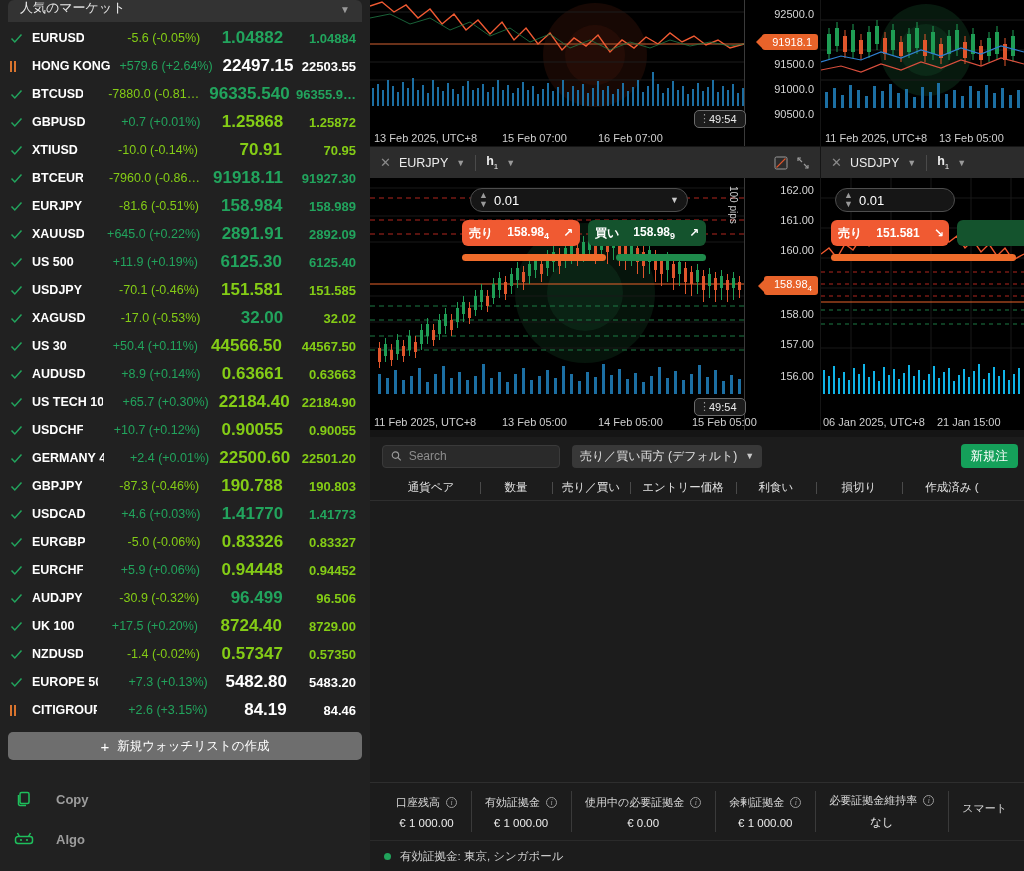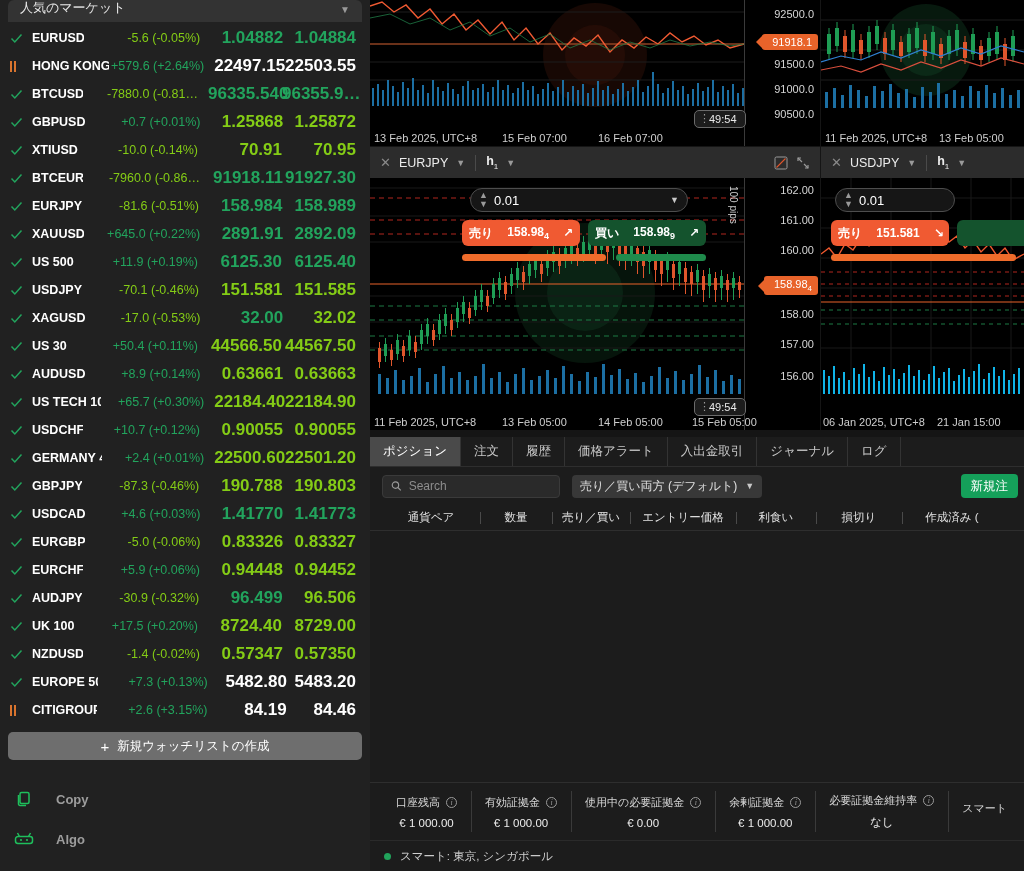--- a/index.html
+++ b/index.html
@@ -49,21 +49,21 @@
   .wl-status { width: 22px; flex: 0 0 22px; display: flex; align-items: center; justify-content: flex-start; }
   .ico-check { display:block; }
   .ico-pause { display: flex; gap: 2px; }
   .ico-pause i { display: block; width: 2px; height: 11px; background: #d9742e; }
   .wl-sym {
     flex: 1 1 auto; color: #ffffff; font-weight: 700; font-size: 12.5px;
     white-space: nowrap; overflow: hidden;
   }
   .wl-chg { width: 128px; text-align: right; font-size: 12.5px; padding-right: 10px; white-space: nowrap; overflow:hidden; }
   .wl-bid { width: 74px; text-align: right; font-size: 17px; font-weight: 700; white-space: nowrap; }
-  .wl-ask { width: 74px; text-align: right; font-size: 17px; font-weight: 700; white-space: nowrap; }
+  .wl-ask { width: 74px; text-align: right; font-size: 13px; font-weight: 700; white-space: nowrap; }
   .up { color: #22a45d; }
   .down { color: #84cc16; }
   .neutral { color: #ffffff; }
 
   .wl-newbtn {
     margin: 8px 8px 0 8px; height: 28px;
     background: #6e6e6e; border-radius: 5px;
     display: flex; align-items: center; justify-content: center;
     gap: 8px; color: #ffffff; font-size: 12.5px; font-weight: 400;
     cursor: pointer;
@@ -1159,43 +1159,20 @@
             <div class="ta-tick" style="left:2px">06 Jan 2025, UTC+8</div>
             <div class="ta-tick" style="left:116px">21 Jan 15:00</div>
           </div>
 
         </div>
       </div>
     </div>
 
     <div class="bottom">
 
-      <div class="tabs" id="tabs">
-          <div class="tab active">
-            <span>ポジション</span>
-          </div>
-          <div class="tab">
-            <span>注文</span>
-          </div>
-          <div class="tab">
-            <span>履歴</span>
-          </div>
-          <div class="tab">
-            <span>価格アラート</span>
-          </div>
-          <div class="tab">
-            <span>入出金取引</span>
-          </div>
-          <div class="tab">
-            <span>ジャーナル</span>
-          </div>
-          <div class="tab">
-            <span>ログ</span>
-          </div>
-        </div>
 
       <div class="filters">
         <div class="search-box">
           <svg width="12" height="12" viewBox="0 0 12 12">
             <circle cx="5" cy="5" r="3.6" fill="none" stroke="#9a9a9a" stroke-width="1.3"></circle>
             <line x1="7.7" y1="7.7" x2="11" y2="11" stroke="#9a9a9a" stroke-width="1.3"></line>
           </svg>
           <input type="text" placeholder="Search" style="">
         </div>
         <div class="sel-box">
@@ -1256,17 +1233,17 @@
           <div class="acct-cell">
             <div class="acct-label">
               <span>スマート</span>
             </div>
             <div class="acct-value"></div>
           </div>
         </div>
 
       <div class="status-bar">
         <span class="status-dot"></span>
-        <span>スマート: 東京, シンガポール</span>
+        <span>有効証拠金: 東京, シンガポール</span>
       </div>
     </div>
   </div>
 </div>
 
 </body></html>

